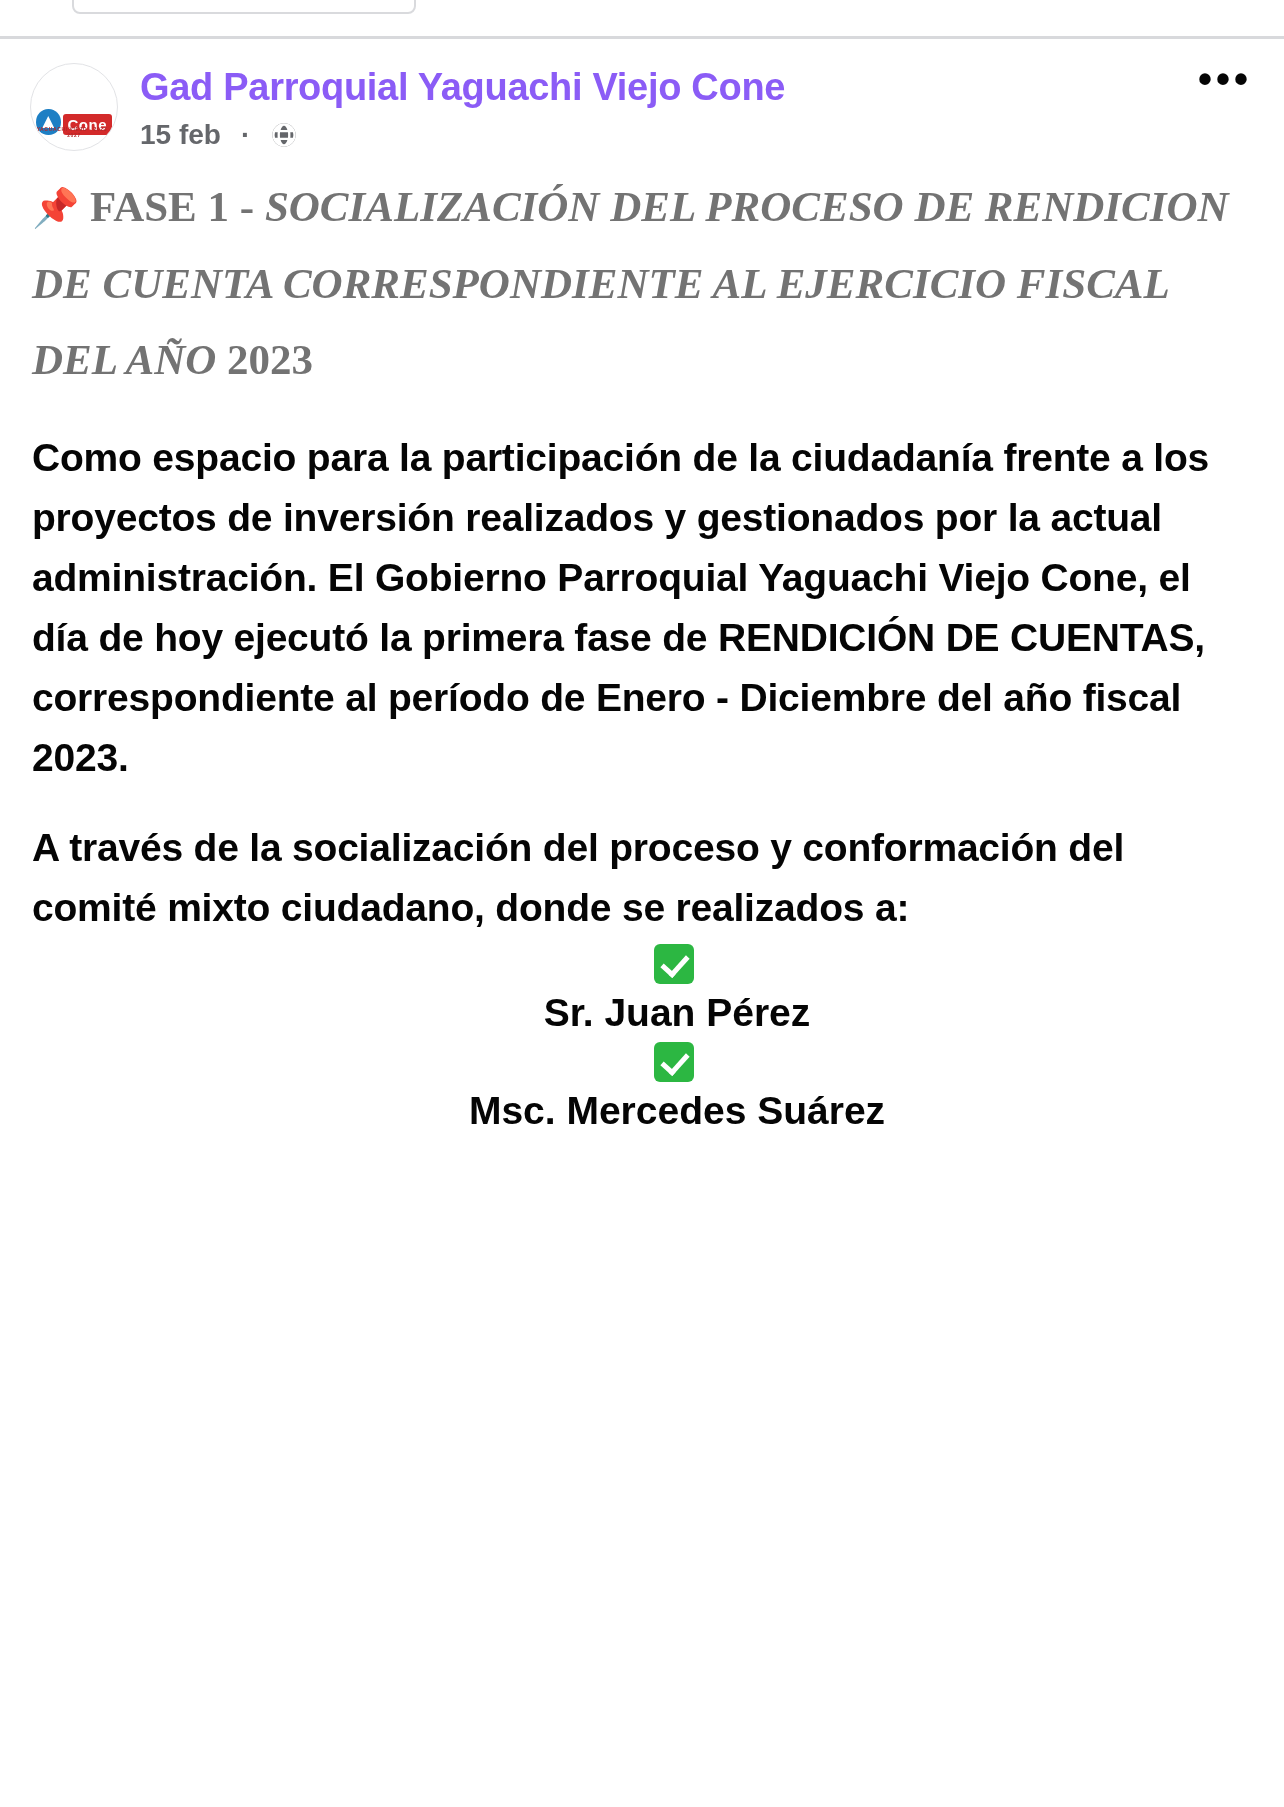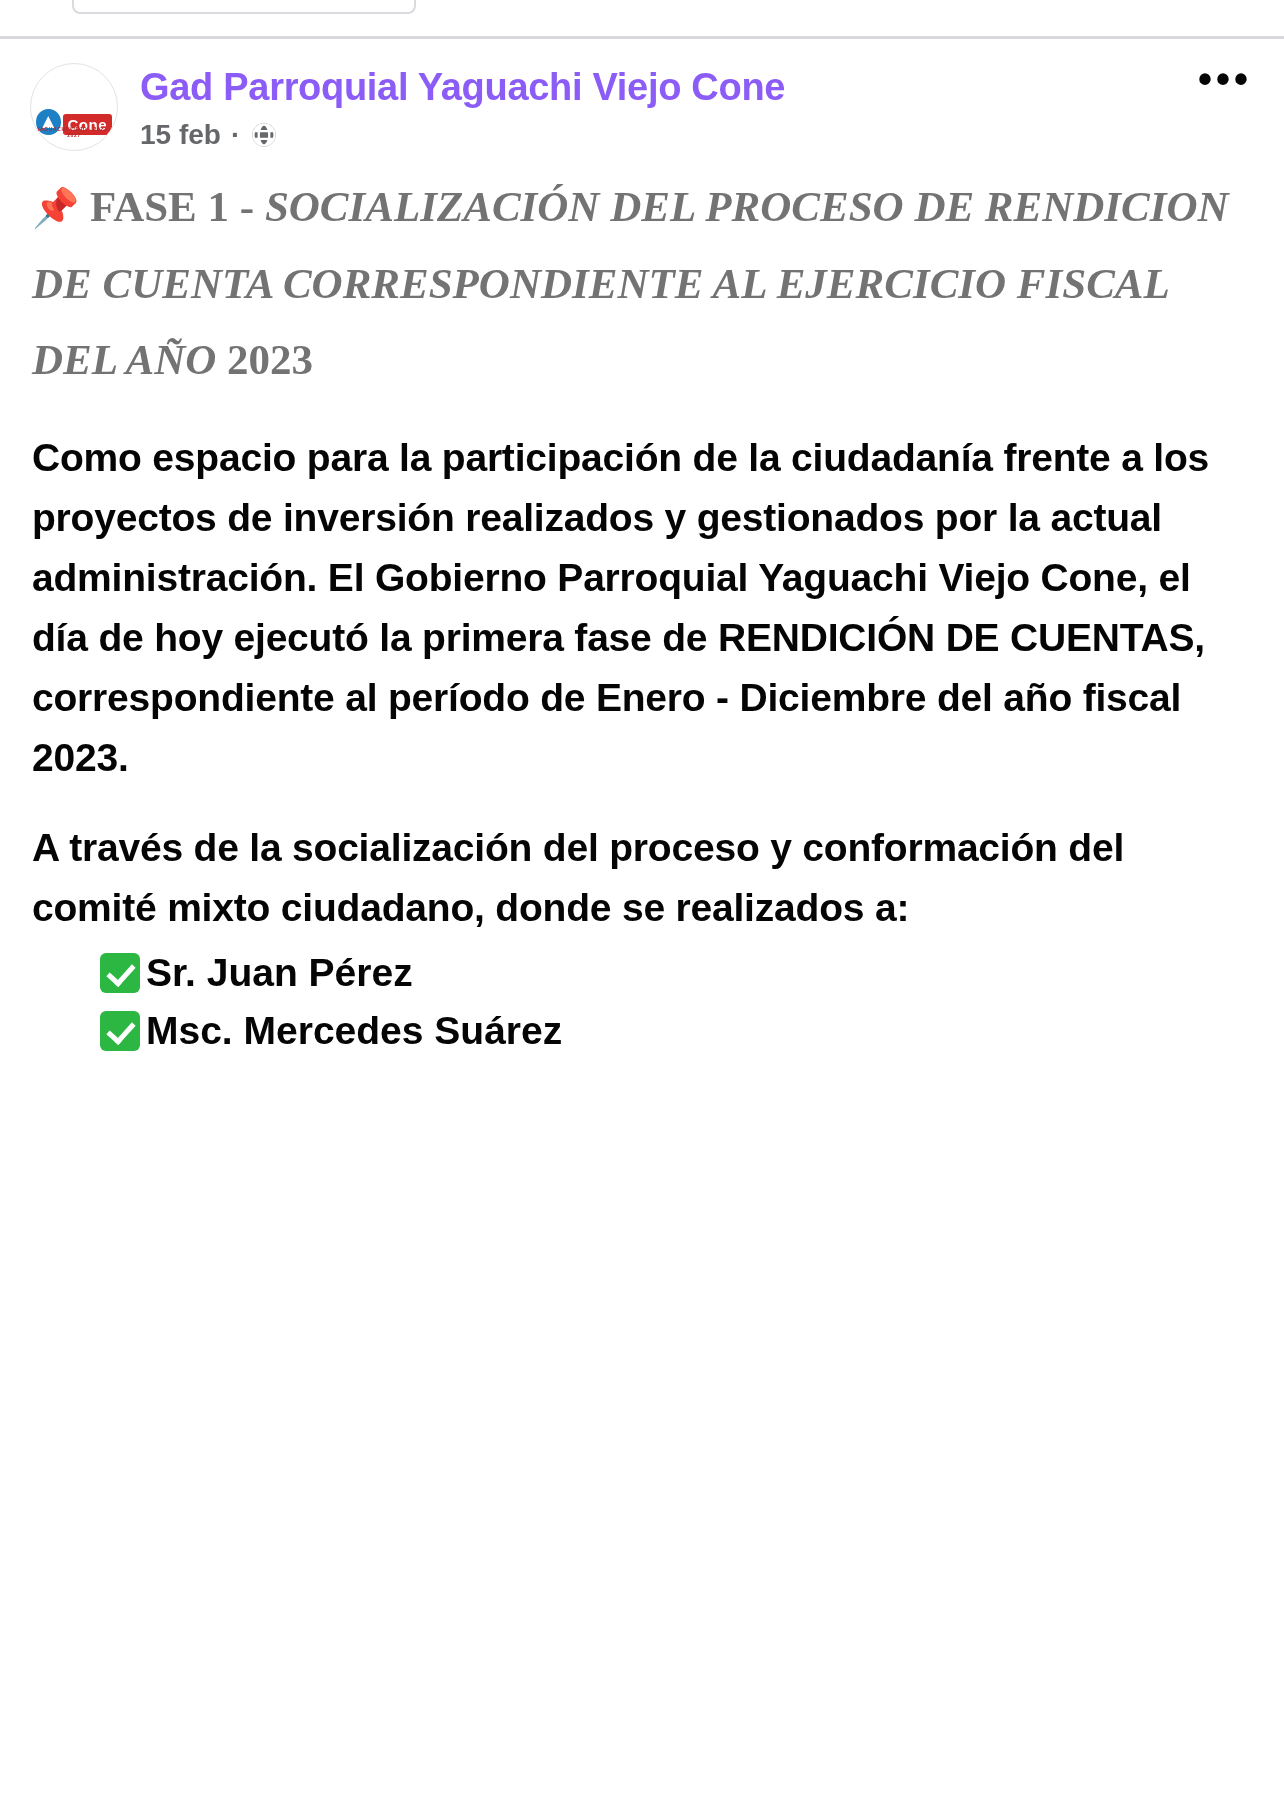--- a/index.html
+++ b/index.html
@@ -121,21 +121,21 @@
     font-size: 38px;
     line-height: 44px;
     font-weight: bold;
     color: #8b5cf6;
     letter-spacing: -0.3px;
     white-space: nowrap;
   }
   .meta-row {
     display: flex;
     align-items: center;
-    gap: 10px;
+    gap: 20px;
     margin-top: 10px;
   }
   .meta-date {
     font-size: 28px;
     font-weight: bold;
     color: #65676b;
   }
   .meta-dot {
     font-size: 28px;
     color: #65676b;
@@ -194,20 +194,21 @@
     margin-top: 6px;
     padding-left: 68px;
   }
   .list-item {
     display: flex;
     align-items: center;
     font-size: 39px;
     line-height: 58px;
     font-weight: bold;
     color: #050505;
+    flex-direction: column;
   }
   .check {
     display: inline-block;
     width: 40px;
     height: 40px;
     border-radius: 6px;
     background: #2cb742;
     position: relative;
     margin-right: 6px;
     flex: 0 0 auto;

